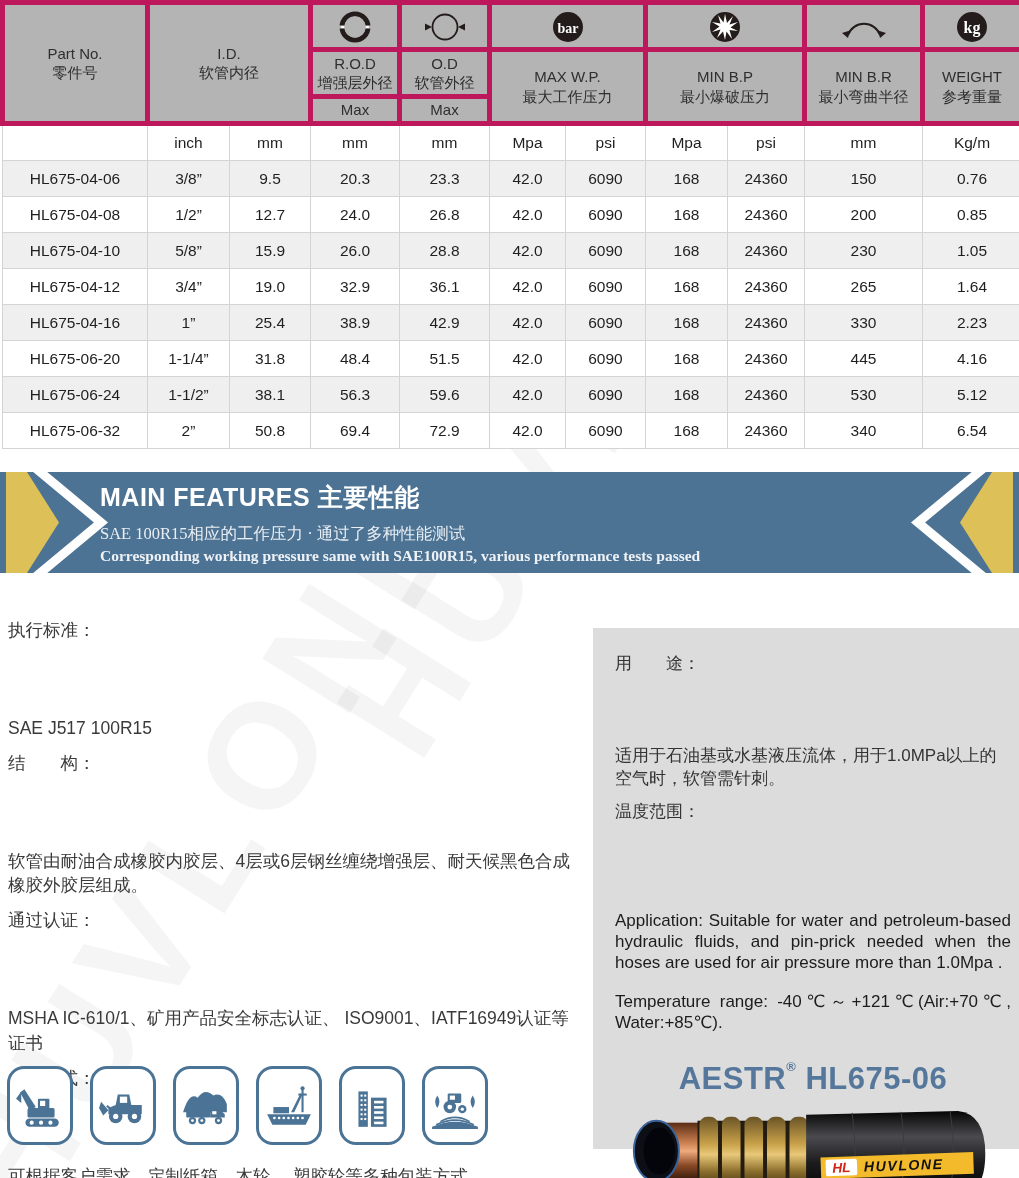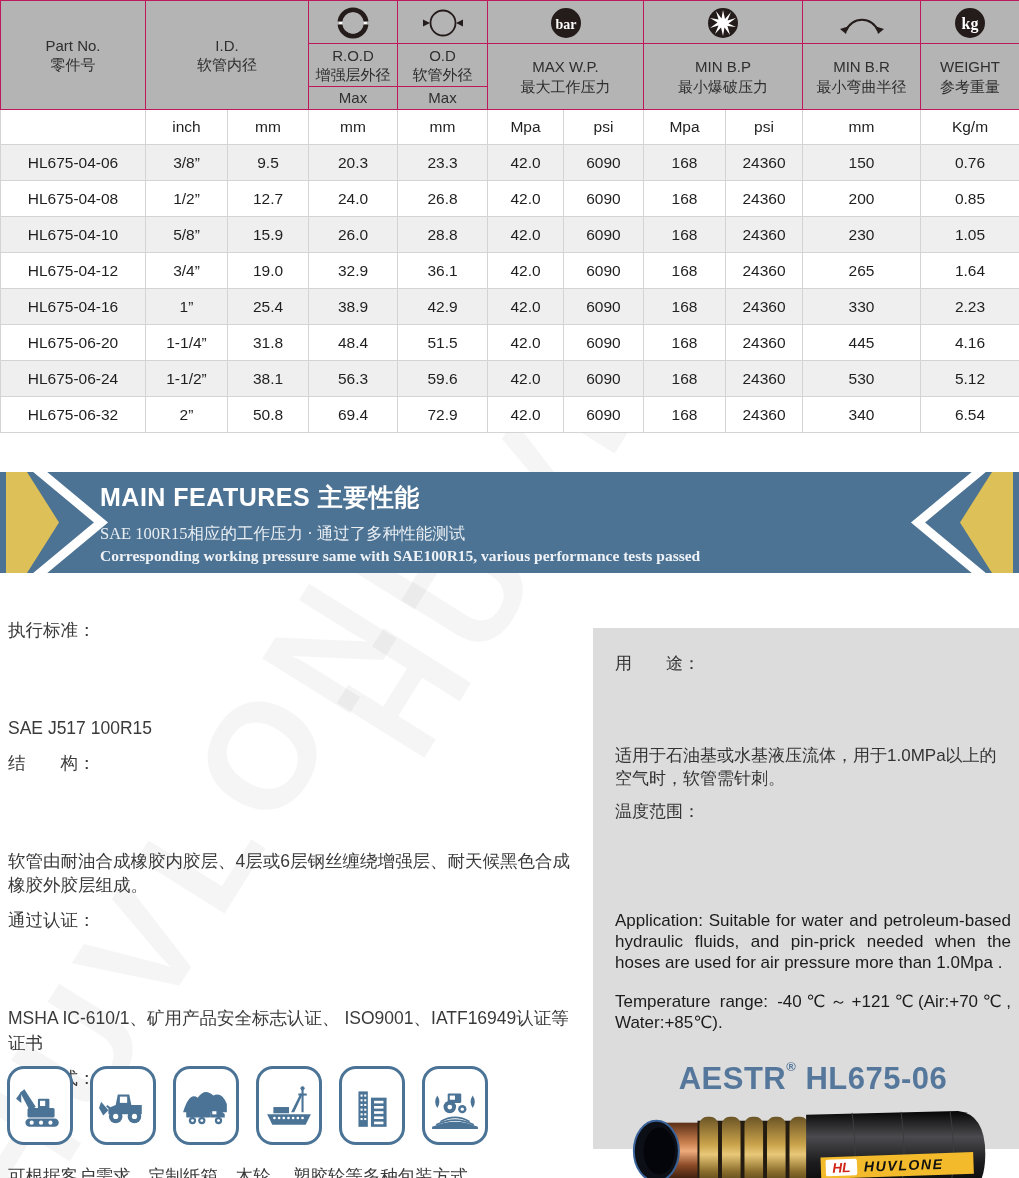--- a/index.html
+++ b/index.html
@@ -9,21 +9,21 @@
   }
   
   .wm{position:absolute;font-size:150px;font-weight:bold;letter-spacing:14px;
       color:rgba(120,120,120,0.07);transform:rotate(-58deg);white-space:nowrap;pointer-events:none;z-index:0;}
   .wm1{left:-210px;top:760px;}
   .wm2{left:180px;top:300px;}
   .wm3{left:520px;top:-40px;}
   
   table.spec{position:absolute;left:0;top:0;width:1019px;border-collapse:collapse;table-layout:fixed;z-index:2;}
   table.spec th,table.spec td{padding:0;text-align:center;vertical-align:middle;}
-  th.h{background:#b4b4b4;border:1px solid #be185d;color:#2f2f2f;font-weight:normal;font-size:15px;line-height:1.3;}
+  th.h{background:#b4b4b4;border:5px solid #be185d;color:#2f2f2f;font-weight:normal;font-size:15px;line-height:1.3;}
   tr.icons-row th{height:42px;}
   tr.label-row th{height:42px;}
   tr.max-row th{height:22px;font-size:15px;}
   table.spec td{border:1px solid #d4d4d4;font-size:15.5px;color:#1f1f1f;height:35px;background:#fff;}
   tr.units td{height:34px;font-size:15.5px;}
   tbody tr:nth-child(odd) td{background:#efefef;}
   tbody tr:nth-child(even) td{background:#ffffff;}
   .hicon{display:block;margin:2px auto 0 auto;}
   
   .banner{position:absolute;left:0;top:472px;width:1019px;height:101px;background:#4d7394;z-index:2;}

